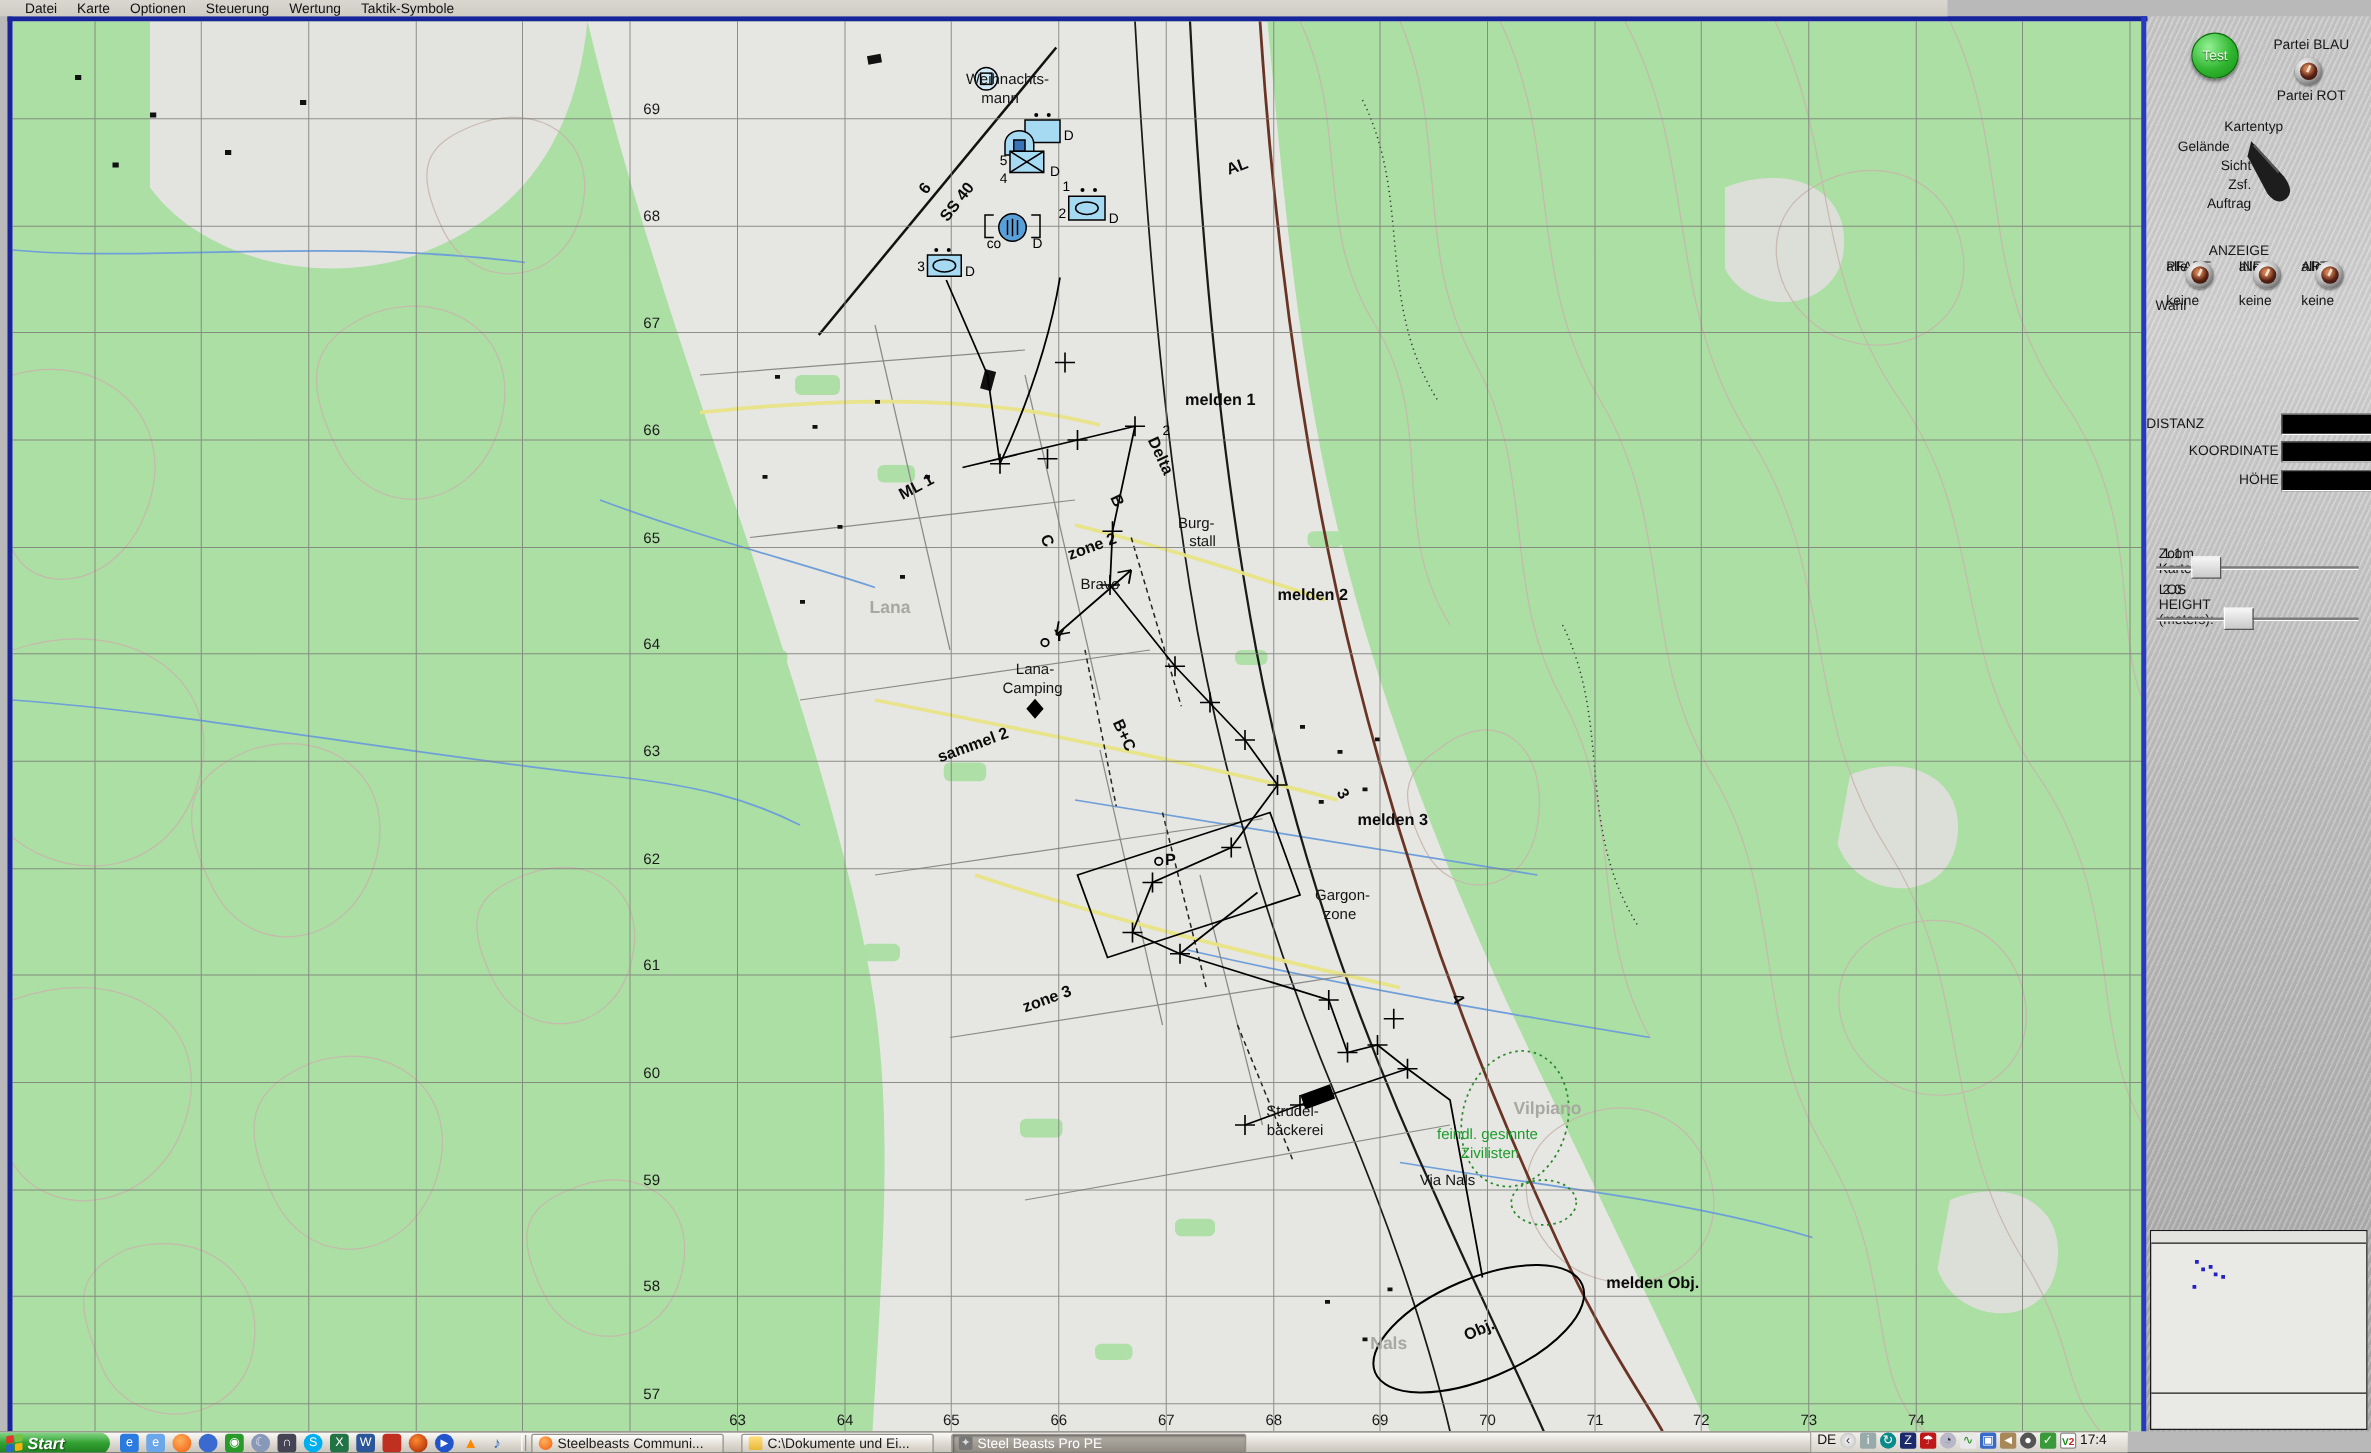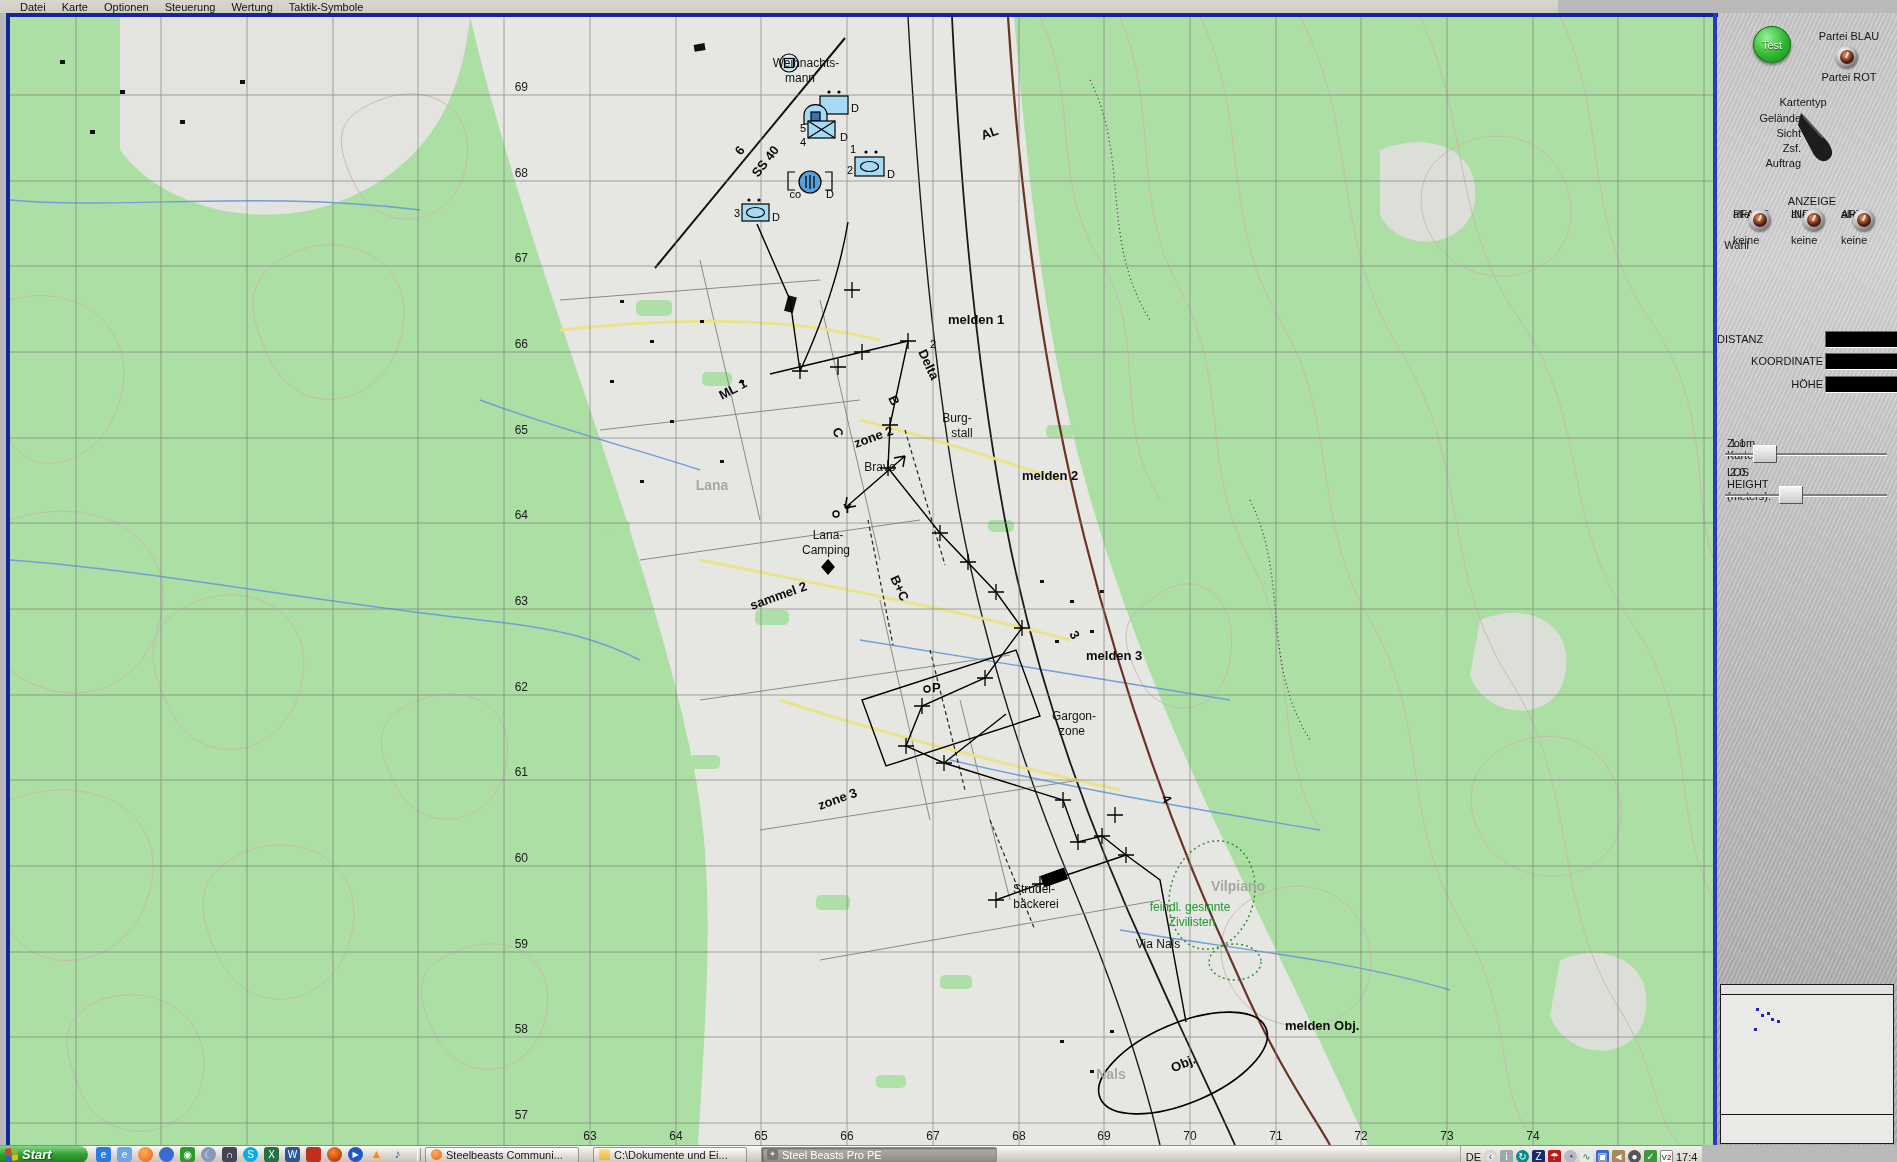--- a/index.html
+++ b/index.html
@@ -73,21 +73,21 @@
   .ql{width:15px;height:15px;flex:0 0 auto;border-radius:3px;color:#fff;font-size:10px;line-height:15px;
     text-align:center;cursor:pointer;overflow:hidden;}
   .qlrow{display:flex;gap:6px;padding:0 8px;align-items:center;}
   .tb-sep{width:2px;height:13px;border-left:1px solid #fff;border-right:1px solid #96928a;margin:0 4px;}
   .tbtn{height:14px;display:flex;align-items:center;gap:4px;padding:0 5px;margin-right:14px;
     background:linear-gradient(#fff,#e0dcd3 60%,#d0ccc2);border:1px solid #96928a;border-radius:2px;
     color:#1a1a1a;white-space:nowrap;overflow:hidden;cursor:pointer;flex:0 0 auto;}
   .tbtn.active{background:linear-gradient(#b4b0a8,#8e8a82);color:#fff;
     box-shadow:inset 1px 1px 2px rgba(0,0,0,.45);}
   .tbico{width:11px;height:11px;flex:0 0 auto;border-radius:2px;font-size:9px;line-height:11px;text-align:center;}
-  .tray{margin-left:auto;display:flex;align-items:flex-end;gap:3px;padding-right:0;
+  .tray{margin-left:auto;display:flex;align-items:flex-start;gap:3px;padding-right:12px;
     background:linear-gradient(#f3f1ec,#d4d0c8);height:17px;border-left:1px solid #a8a49c;padding-left:5px;}
   .ti{width:13px;height:13px;font-size:10px;line-height:13px;text-align:center;color:#fff;
     border-radius:2px;flex:0 0 auto;cursor:pointer;overflow:hidden;}
   .clock{width:26px;overflow:hidden;color:#111;flex:0 0 auto;}
 </style>
 </head>
 <body>
 
 <div class="screen">
 
@@ -382,30 +382,30 @@
   <div class="panel">
     <button class="testbtn">Test</button>
 
     <div class="plabel" style="left:88px;top:17px;width:88px;text-align:center;">Partei BLAU</div>
     <div class="knob" style="left:119px;top:33px;">
         <span class="core"></span>
       </div>
     <div class="plabel" style="left:88px;top:58px;width:88px;text-align:center;">Partei ROT</div>
 
     <div class="plabel" style="left:40px;top:83px;width:92px;text-align:center;">Kartentyp</div>
-    <div class="plabel" style="left:8px;top:98px;width:76px;text-align:right;line-height:15px;">Gelände</div>
+    <div class="plabel" style="left:8px;top:98px;width:76px;text-align:center;line-height:15px;">Gelände</div>
     <div class="plabel" style="left:8px;top:113px;width:76px;text-align:right;line-height:15px;">Sicht</div>
     <div class="plabel" style="left:8px;top:128px;width:76px;text-align:right;line-height:15px;">Zsf.</div>
     <div class="plabel" style="left:8px;top:143px;width:76px;text-align:right;line-height:15px;">Auftrag</div>
     <svg style="left:80px;top:96px;" width="48" height="58">
       <path d="M4,4 L30,32 Q39,44 32,50 Q25,56 17,46 L1,16 Z" fill="#1d1d1d"></path>
       <path d="M6,7 L26,29" stroke="#555" stroke-width="2" fill="none"></path>
     </svg>
 
-    <div class="plabel" style="left:50px;top:182px;width:90px;text-align:center;">ANZEIGE</div>
+    <div class="plabel" style="left:50px;top:182px;width:90px;text-align:left;">ANZEIGE</div>
     <div class="anz-col" style="left:16px;top:195px;width:54px;">
       <div>PFADE</div>
       <div>alle</div>
       <span class="knob"><span class="core"></span></span>
       <div>keine</div>
     </div>
     <div class="anz-col" style="left:74px;top:195px;width:46px;">
       <div>INFO</div>
       <div>alle</div>
       <span class="knob"><span class="core"></span></span>

